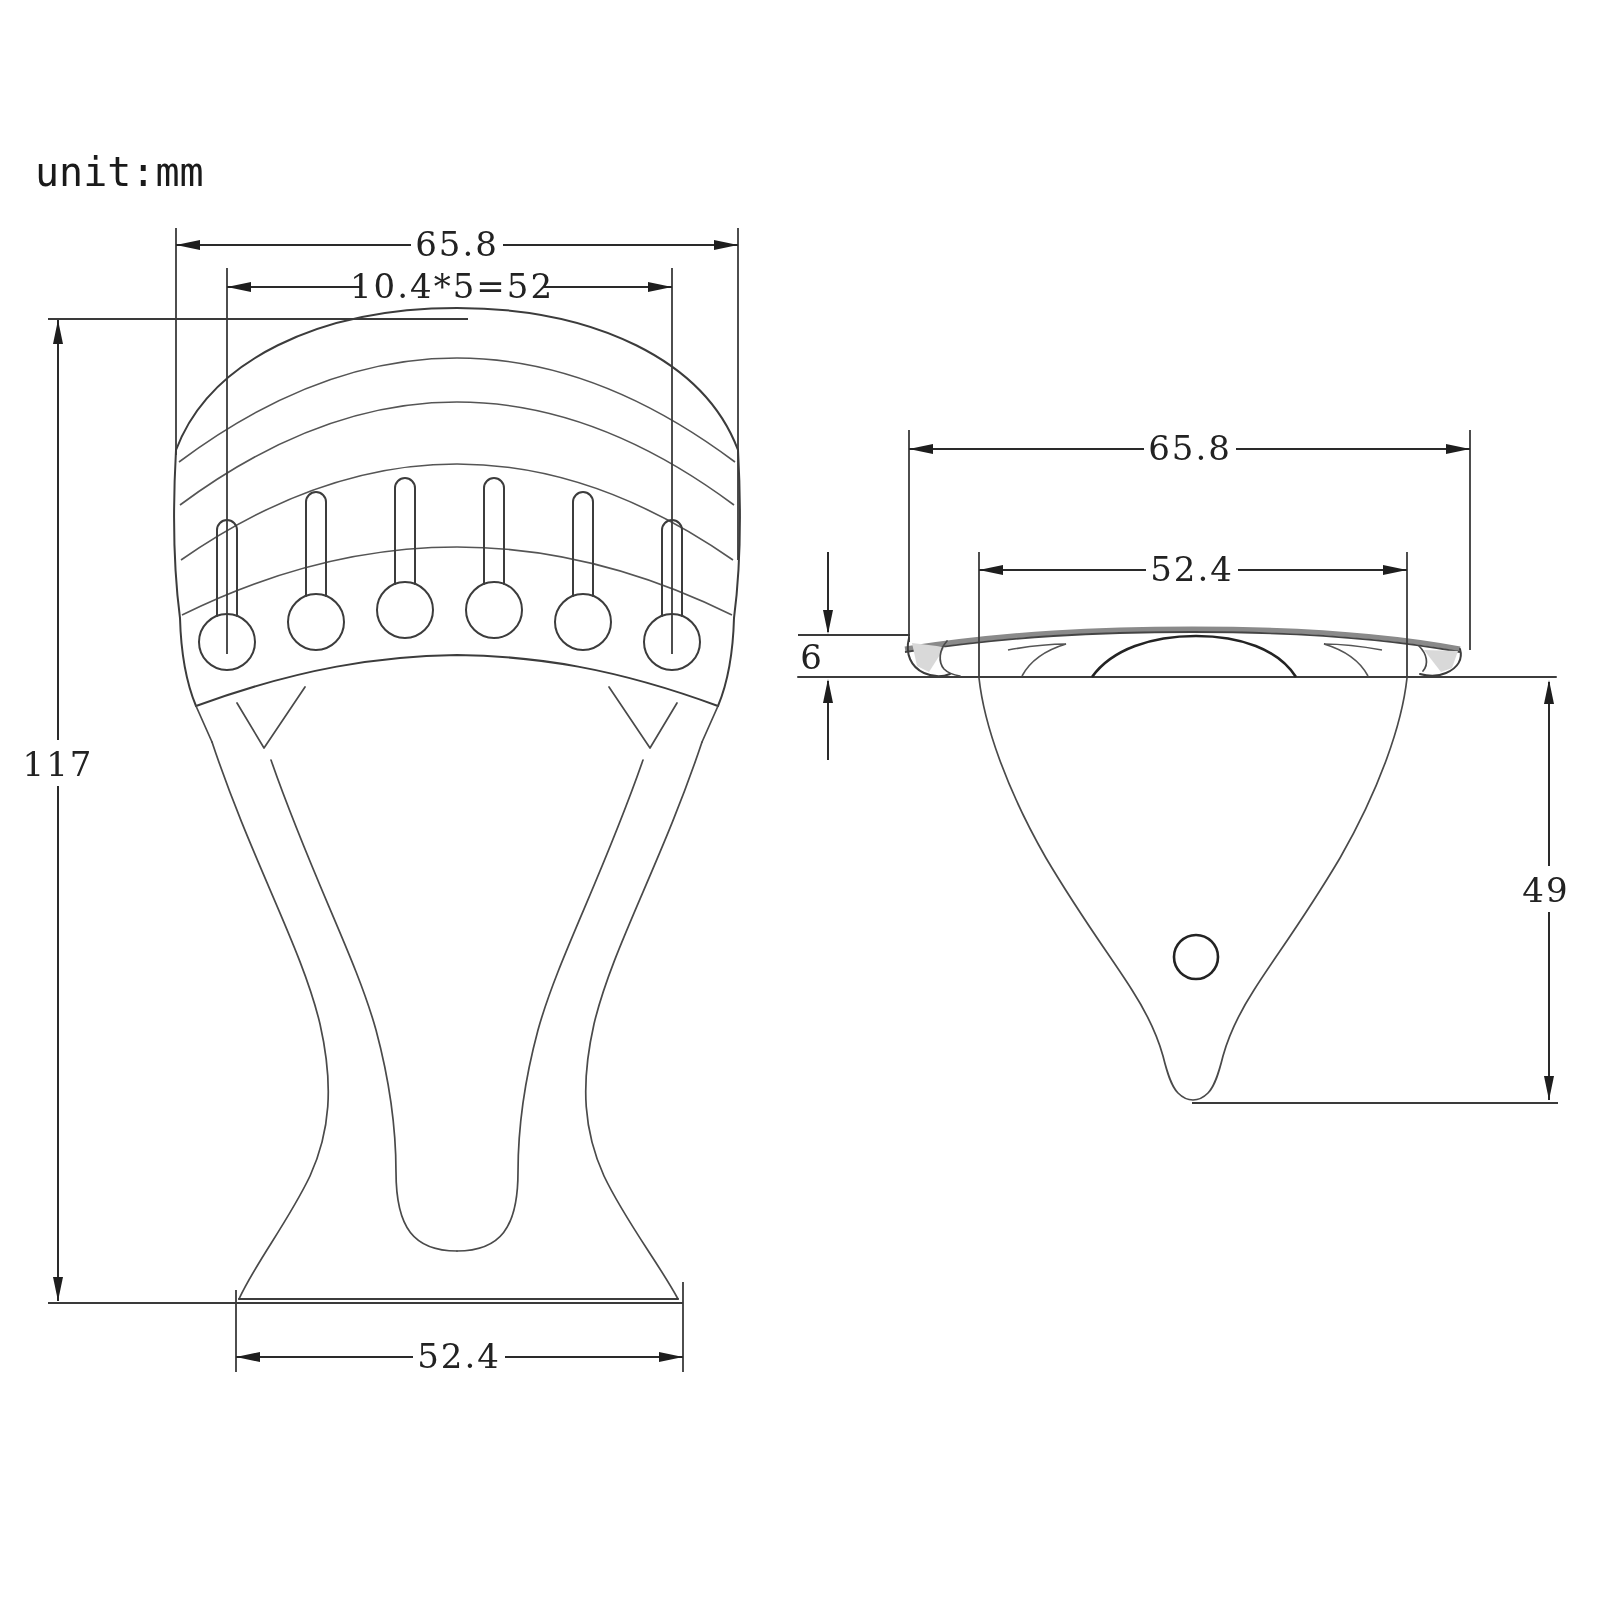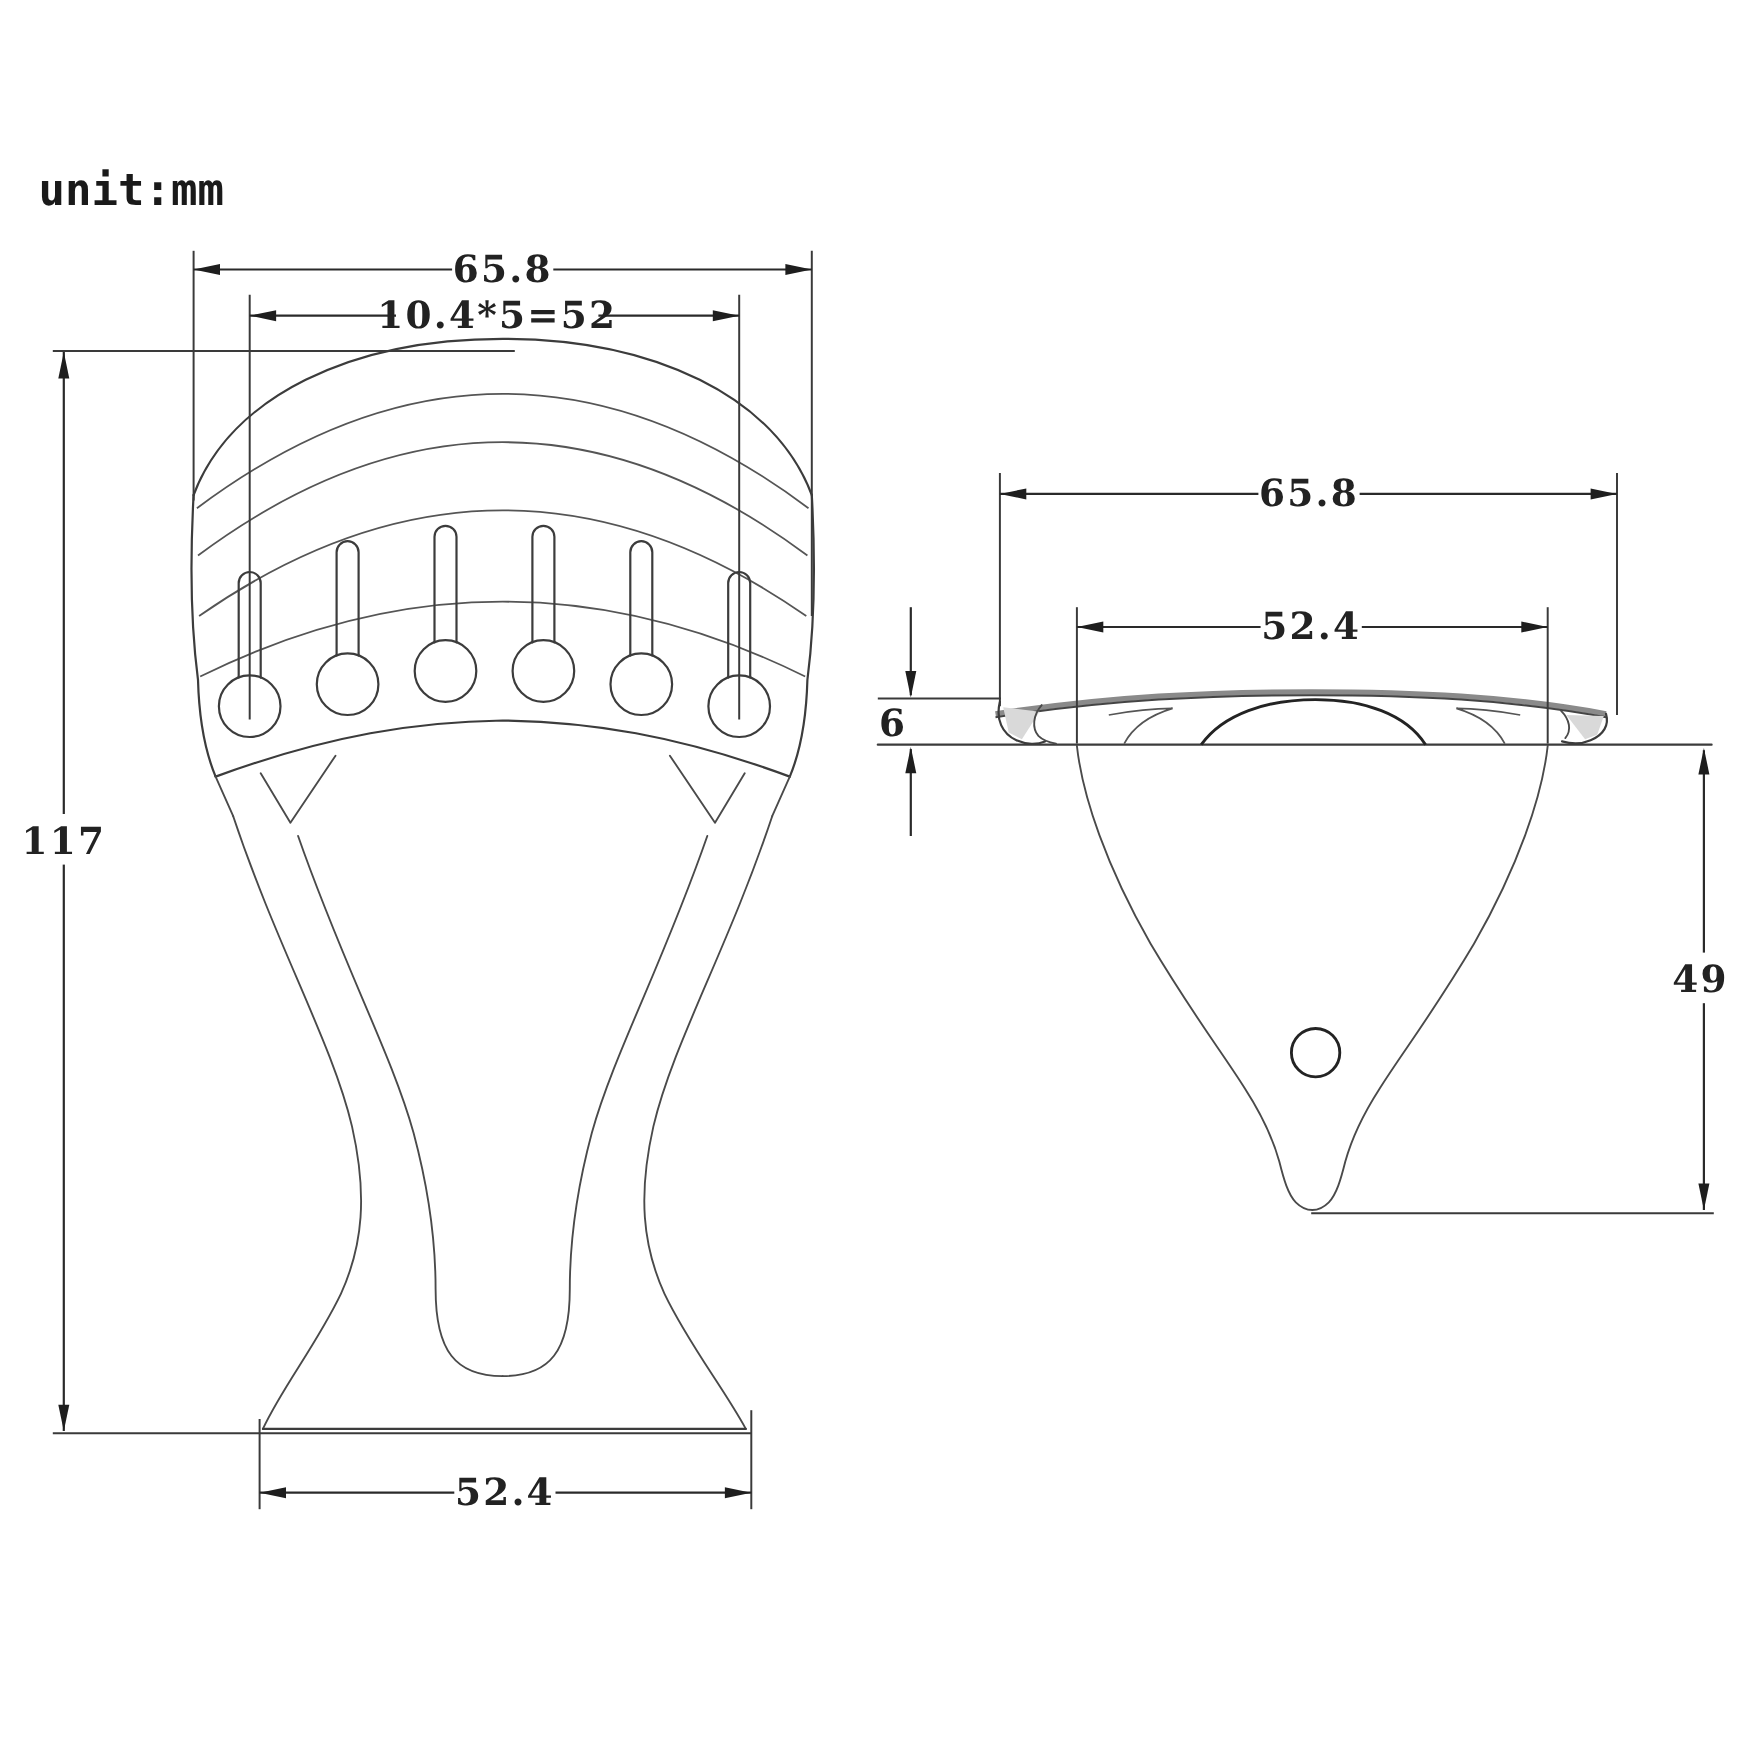--- a/index.html
+++ b/index.html
@@ -1,16 +1,16 @@
 <!DOCTYPE html>
 <html><head>
 <meta charset="utf-8">
 <style>
   html,body{margin:0;padding:0;background:#ffffff;}
-  #canvas{position:relative;width:1600px;height:1600px;background:#ffffff;overflow:hidden;font-weight:bold;}
+  #canvas{position:relative;width:1600px;height:1600px;background:#ffffff;overflow:hidden;}
   svg{position:absolute;left:0;top:0;}
   .dim-line{stroke:#2a2a2a;stroke-width:2;fill:none;}
   .ext-line{stroke:#3a3a3a;stroke-width:1.8;fill:none;}
   .outline{stroke:#3c3c3c;stroke-width:2;fill:none;stroke-linecap:round;stroke-linejoin:round;}
   .outline-lt{stroke:#4a4a4a;stroke-width:1.7;fill:none;stroke-linecap:round;stroke-linejoin:round;}
   .arc-lt{stroke:#555;stroke-width:1.6;fill:none;}
   .arrow{fill:#1e1e1e;stroke:none;}
   .dim-text{font-family:"DejaVu Serif", serif;font-size:34px;fill:#222;letter-spacing:2px;}
   .unit-text{font-family:"DejaVu Sans Mono", monospace;font-size:40px;fill:#1a1a1a;}
   .label-bg{fill:#ffffff;stroke:none;}

